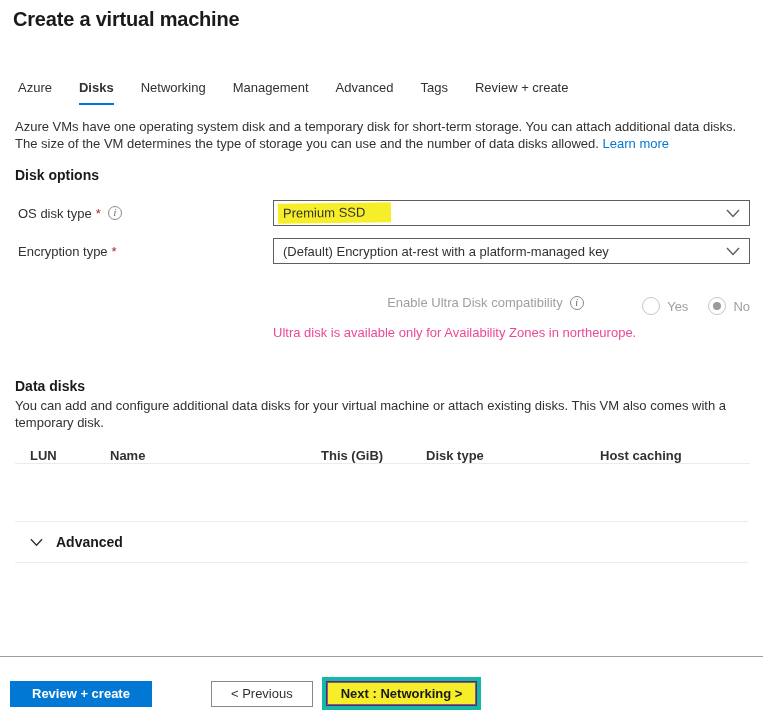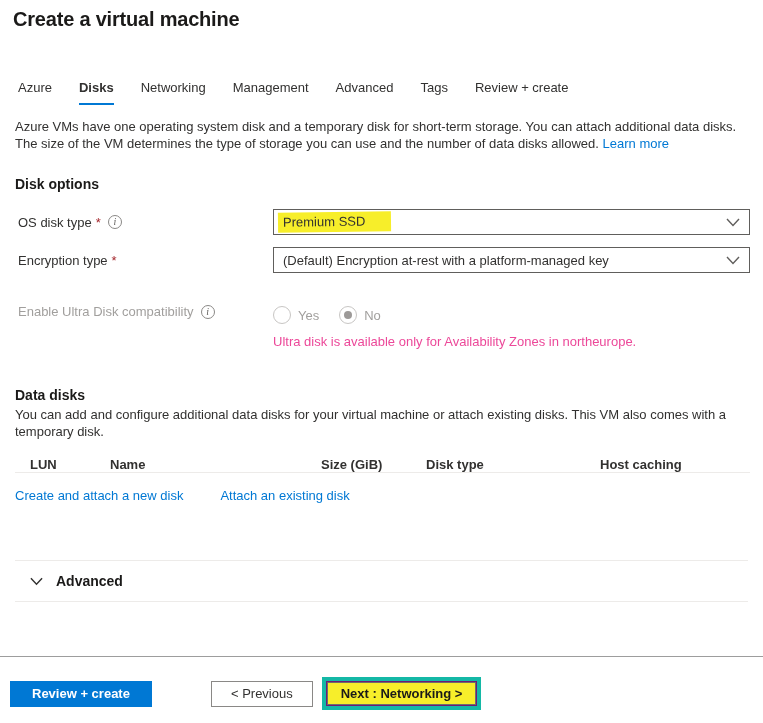--- a/index.html
+++ b/index.html
@@ -19,23 +19,23 @@
     margin: 8px 0 0 0; letter-spacing: -0.2px;
   }
 
   .tabs { display: flex; gap: 27px; margin-top: 49px; font-size: 13px; color: #323130; margin-left: 5px; }
   .tab { padding-bottom: 8px; cursor: pointer; border-bottom: 2px solid transparent; }
   .tab.active { font-weight: 700; border-bottom: 2px solid #0078d4; }
 
   .intro { margin-top: 13px; font-size: 13px; line-height: 17px; color: #323130; max-width: 738px; margin-left: 2px; }
   .link { color: #0078d4; text-decoration: none; cursor: pointer; }
 
-  .section-heading { margin-top: 24px; margin-left: 2px; font-size: 14px; font-weight: 700; color: #1b1a19; }
-
-  .form-row { display: flex; align-items: center; margin-top: 12px; margin-left: 5px; }
+  .section-heading { margin-top: 15px; margin-left: 2px; font-size: 14px; font-weight: 700; color: #1b1a19; }
+
+  .form-row { display: flex; align-items: center; margin-top: 12px; margin-left: 5px; justify-content: flex-end; }
   .form-row.first { margin-top: 17px; }
   .form-row.top { margin-top: 31px; align-items: flex-start; }
   .form-label { width: 255px; font-size: 13px; color: #323130; flex: none; display: flex; align-items: center; }
   .form-label.disabled { color: #a19f9d; }
   .required { color: #a4262c; margin-left: 4px; }
   .info-icon {
     width: 14px; height: 14px; border: 1px solid #8a8886; border-radius: 50%;
     font-size: 10px; line-height: 12px; display: inline-flex; align-items: center; justify-content: center;
     color: #605e5c; margin-left: 7px; font-family: "Liberation Serif", serif; font-style: italic;
     flex: none;
@@ -176,29 +176,25 @@
   </div>
   <div class="form-hint">Ultra disk is available only for Availability Zones in northeurope.</div>
 
   <div class="section-heading" style="margin-top:38px;">Data disks</div>
 
   <div class="data-desc">You can add and configure additional data disks for your virtual machine or attach existing disks. This VM also comes with a temporary disk.</div>
 
   <div class="table-header">
     <div class="col-lun">LUN</div>
     <div class="col-name">Name</div>
-    <div class="col-size">Size (GiB)</div>
+    <div class="col-size">This (GiB)</div>
     <div class="col-disktype">Disk type</div>
     <div class="col-host">Host caching</div>
   </div>
 
-  <div class="disk-links">
-    <span class="link">Create and attach a new disk</span>
-    <span class="link">Attach an existing disk</span>
-  </div>
 
   <div class="advanced-section">
     <svg width="13" height="9" viewBox="0 0 14 9">
         <polyline points="1,1 7,7.5 13,1" fill="none" stroke="#323130" stroke-width="1.5"></polyline>
       </svg>
     <span>Advanced</span>
   </div>
 
 </div>
 

